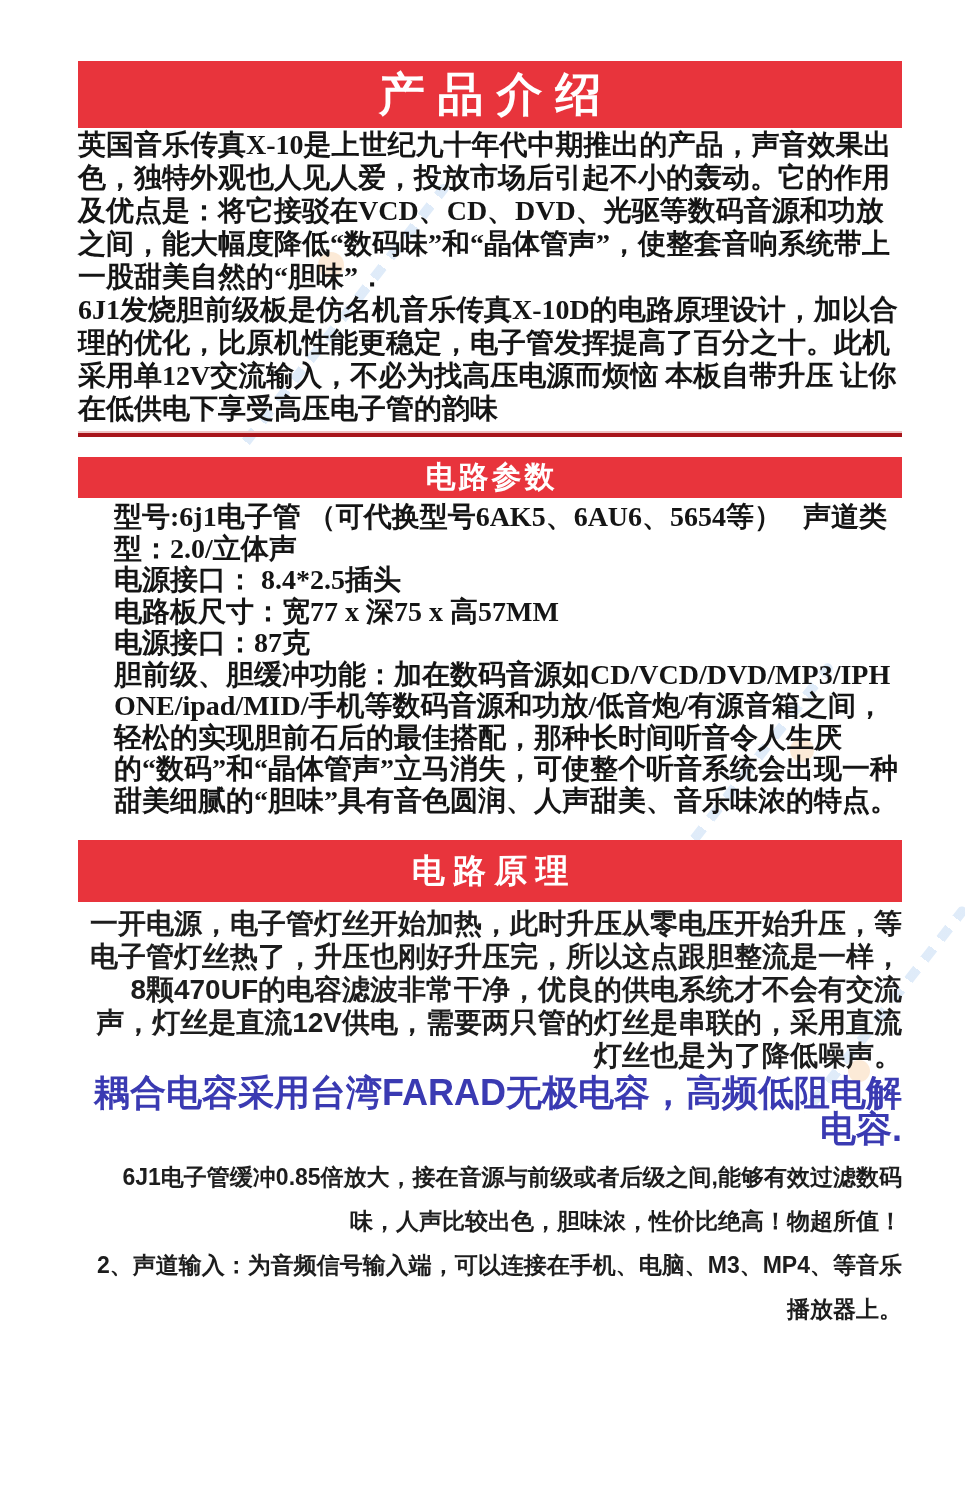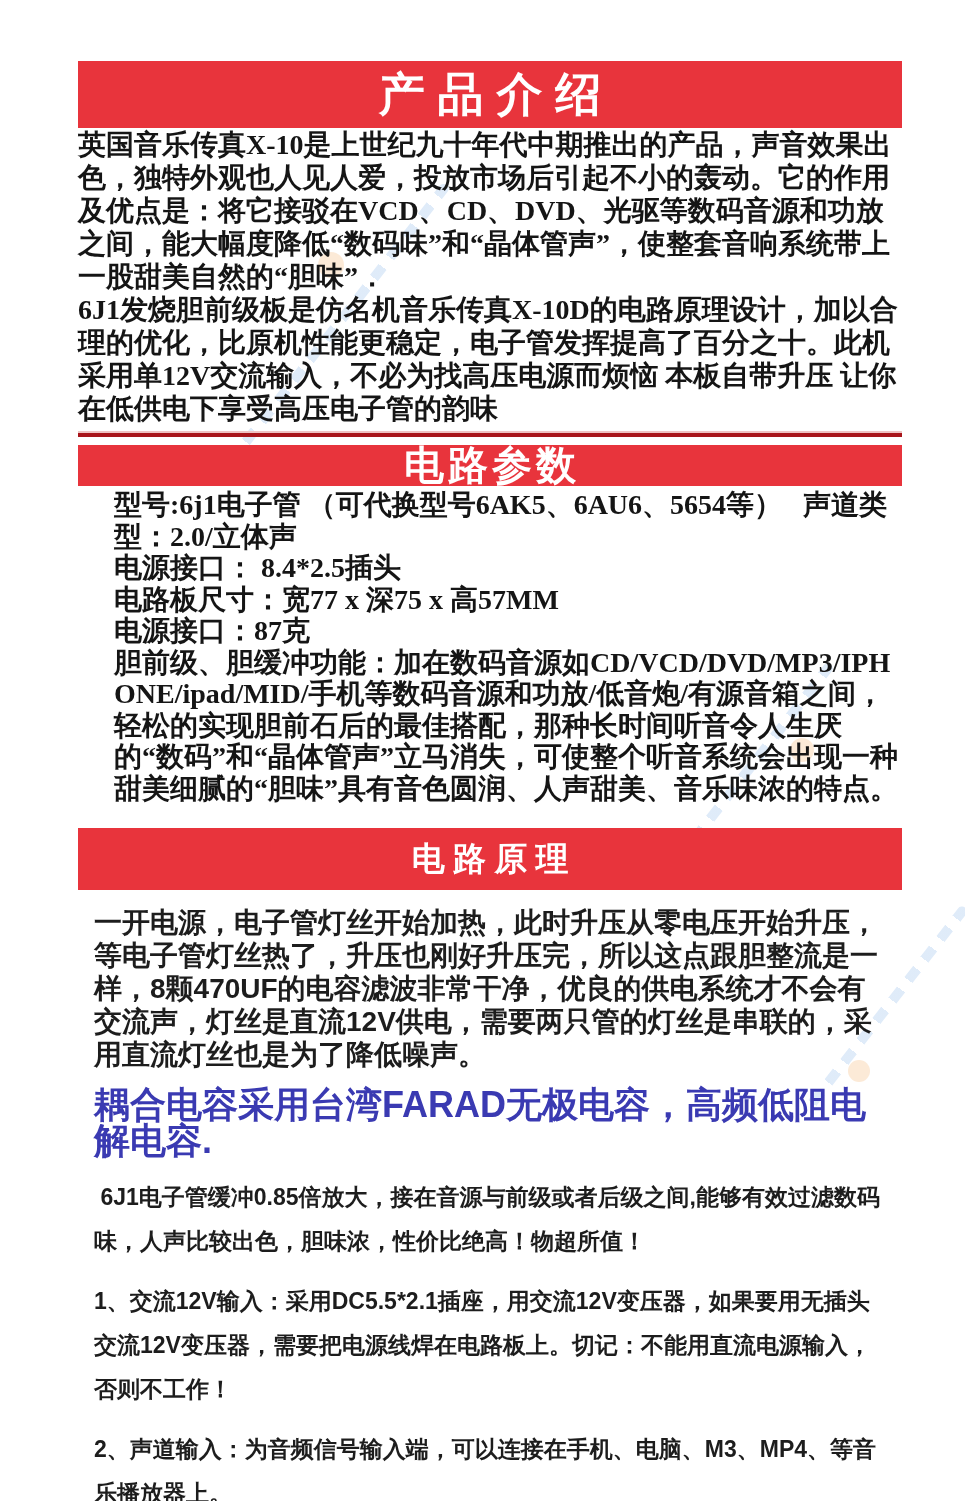--- a/index.html
+++ b/index.html
@@ -19,43 +19,44 @@
     z-index:2;
   }
   
   .banner{
     background:#e8343c;
     color:#ffffff;
     display:flex;align-items:center;justify-content:center;
     font-weight:bold;
   }
   .banner-lg{height:67px;font-size:46px;letter-spacing:.28em;text-indent:.28em;}
-  .banner-sm{margin-top:8px;height:41px;font-size:40px;letter-spacing:.10em;text-indent:.10em;}
+  .banner-sm{margin-top:20px;height:41px;font-size:30px;letter-spacing:.10em;text-indent:.10em;}
   .banner-md{margin-top:24px;height:62px;font-size:33px;letter-spacing:.25em;text-indent:.25em;
              font-family:"Liberation Sans","DejaVu Sans",sans-serif;}
   
   .divider{
     margin-top:6px;height:0;
     border-top:2px solid #eec3c3;
     border-bottom:4px solid #a8151b;
   }
   
   .serif-text p{
     margin:0;font-weight:bold;
     font-size:28px;line-height:33px;
     white-space:pre-wrap;word-break:break-all;overflow-wrap:anywhere;
   }
   .intro-text{font-family:Liberation Serif, serif;}
   .params-text{margin-top:3px;margin-left:36px;}
   .params-text p{line-height:31.5px;}
   .sans-text p{
-    margin:16px;font-weight:bold;
+    margin:0;font-weight:bold;
     font-family:"Liberation Sans","DejaVu Sans",sans-serif;
     white-space:pre-wrap;word-break:break-all;overflow-wrap:anywhere;
     color:#1d1d1d;
+    text-align:right;
   }
   .principle-a{margin-top:5px;}
   .principle-a p{font-size:28px;line-height:33px;}
   .blue-note{margin-top:3px;}
   .blue-note p{font-size:36px;line-height:36px;color:#3a3ab2;}
   .principle-b{margin-top:8px;}
   .principle-b p{font-size:23px;line-height:44px;}
   
   .wm{position:absolute;z-index:1;pointer-events:none;}
   .wm-stripe{
@@ -108,18 +109,17 @@
       <span>电路原理</span>
     </div>
     <div class="sans-text principle-a">
       <p>一开电源，电子管灯丝开始加热，此时升压从零电压开始升压，等电子管灯丝热了，升压也刚好升压完，所以这点跟胆整流是一样，8颗470UF的电容滤波非常干净，优良的供电系统才不会有交流声，灯丝是直流12V供电，需要两只管的灯丝是串联的，采用直流灯丝也是为了降低噪声。</p>
     </div>
     <div class="sans-text blue-note">
       <p>耦合电容采用台湾FARAD无极电容，高频低阻电解电容.</p>
     </div>
     <div class="sans-text principle-b">
       <p> 6J1电子管缓冲0.85倍放大，接在音源与前级或者后级之间,能够有效过滤数码味，人声比较出色，胆味浓，性价比绝高！物超所值！</p>
-      <p>1、交流12V输入：采用DC5.5*2.1插座，用交流12V变压器，如果要用无插头交流12V变压器，需要把电源线焊在电路板上。切记：不能用直流电源输入，否则不工作！</p>
       <p>2、声道输入：为音频信号输入端，可以连接在手机、电脑、M3、MP4、等音乐播放器上。</p>
     </div>
 
   </div>
 </div>
 
 </body></html>

